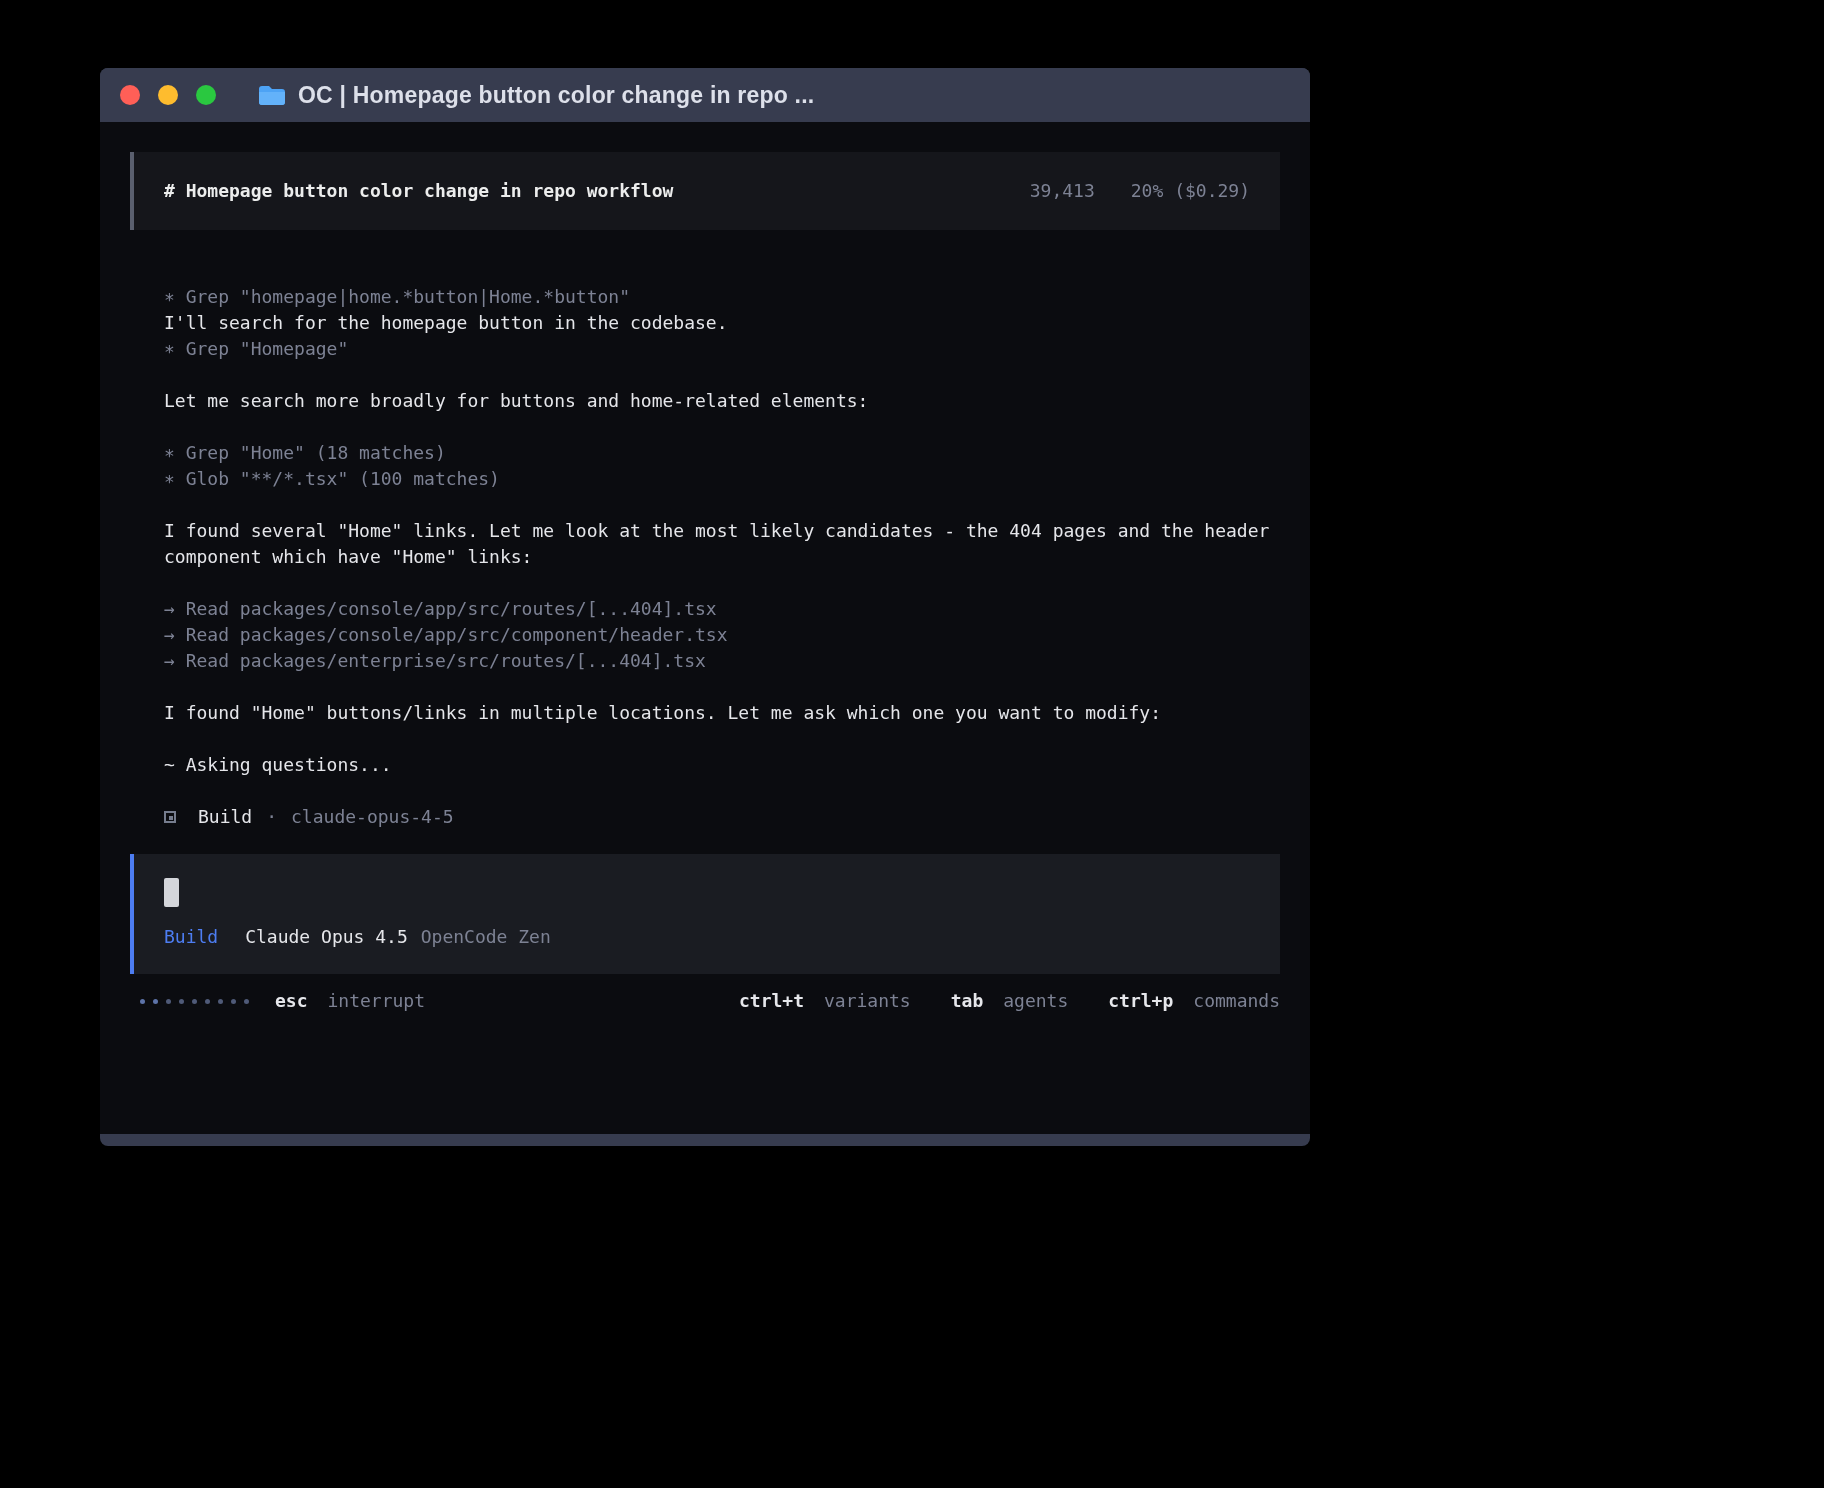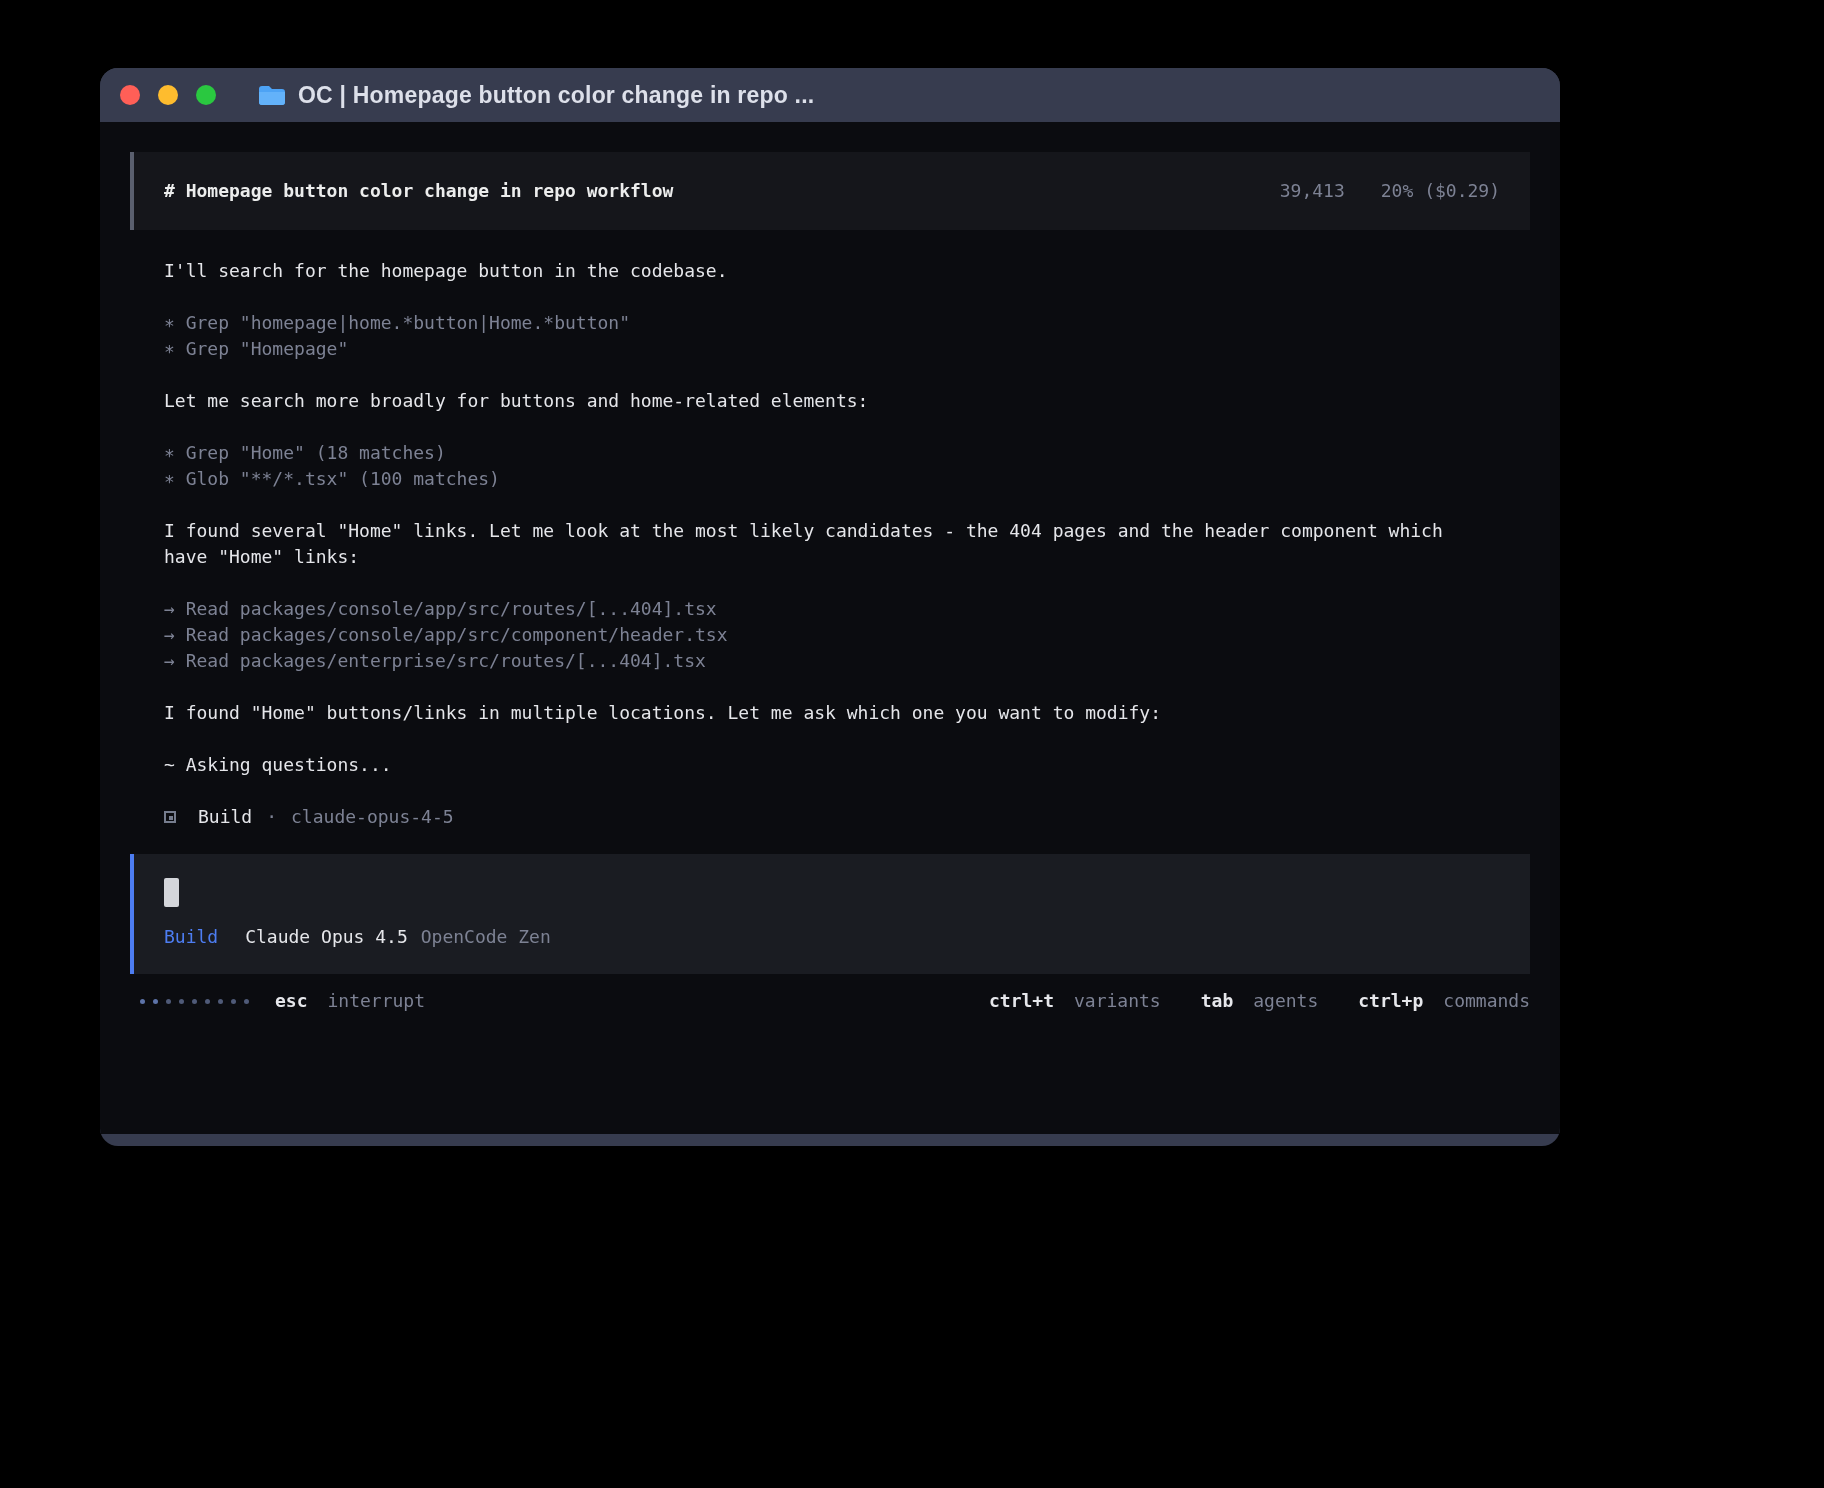--- a/index.html
+++ b/index.html
@@ -1,21 +1,21 @@
 <!DOCTYPE html>
 <html><head>
 <meta charset="utf-8">
 <style>
   * { margin:0; padding:0; box-sizing:border-box; }
   html,body { width:1824px; height:1488px; background:#000; overflow:hidden; }
   body { font-family:"DejaVu Sans Mono","Liberation Mono",monospace; }
 
   .window{
-    position:absolute; left:100px; top:68px; width:1460px; height:1078px;
-    background:#373c4f; border-radius:18px; overflow:hidden;
+    position:absolute; left:100px; top:68px; width:1210px; height:1078px;
+    background:#373c4f; border-radius:8px; overflow:hidden;
     display:flex; flex-direction:column;
     box-shadow:0 30px 80px rgba(0,0,0,.85);
   }
 
   
   .titlebar{
     height:54px; flex:0 0 54px; display:flex; align-items:center;
     padding:0 20px; background:#373c4f;
     font-family:"Liberation Sans","DejaVu Sans",sans-serif;
   }
@@ -115,22 +115,22 @@
     <div class="session-header">
       <span class="session-title"># Homepage button color change in repo workflow</span>
       <span class="session-meta">
         <span>39,413</span>
         <span>20% ($0.29)</span>
       </span>
     </div>
 
 
     <div class="assistant">
+      <div class="t-line dim para">∗ Grep "homepage|home.*button|Home.*button"</div>
       <div class="t-line">I'll search for the homepage button in the codebase.</div>
-      <div class="t-line dim para">∗ Grep "homepage|home.*button|Home.*button"</div>
       <div class="t-line dim">∗ Grep "Homepage"</div>
       <div class="t-line para">Let me search more broadly for buttons and home-related elements:</div>
       <div class="t-line dim para">∗ Grep "Home" (18 matches)</div>
       <div class="t-line dim">∗ Glob "**/*.tsx" (100 matches)</div>
       <div class="t-line para wrap">I found several "Home" links. Let me look at the most likely candidates - the 404 pages and the header component which have "Home" links:</div>
       <div class="t-line dim para">→ Read packages/console/app/src/routes/[...404].tsx</div>
       <div class="t-line dim">→ Read packages/console/app/src/component/header.tsx</div>
       <div class="t-line dim">→ Read packages/enterprise/src/routes/[...404].tsx</div>
       <div class="t-line para">I found "Home" buttons/links in multiple locations. Let me ask which one you want to modify:</div>
       <div class="t-line para">~ Asking questions...</div>

